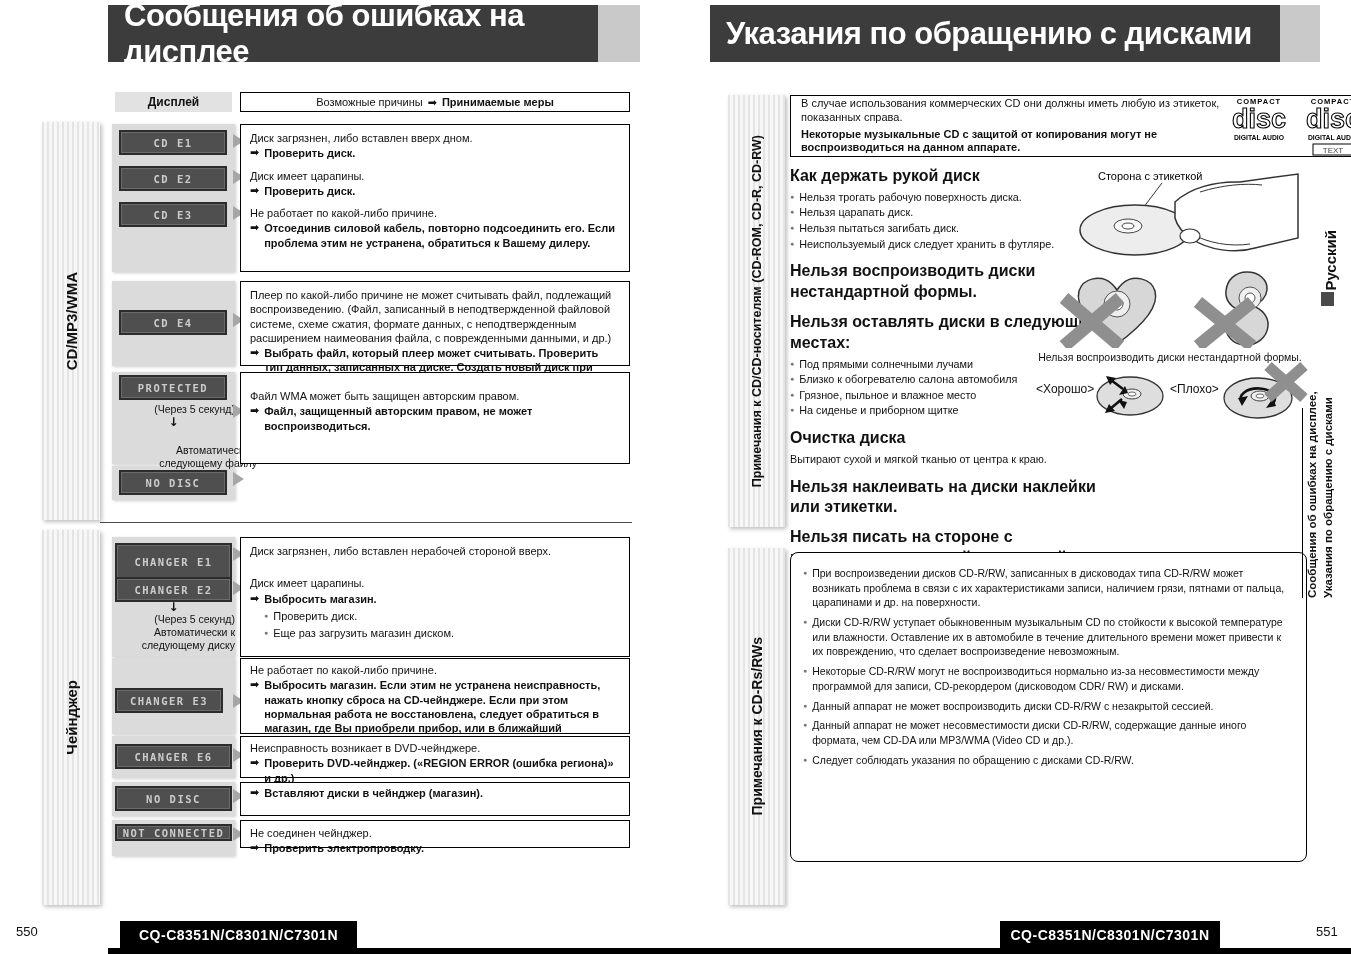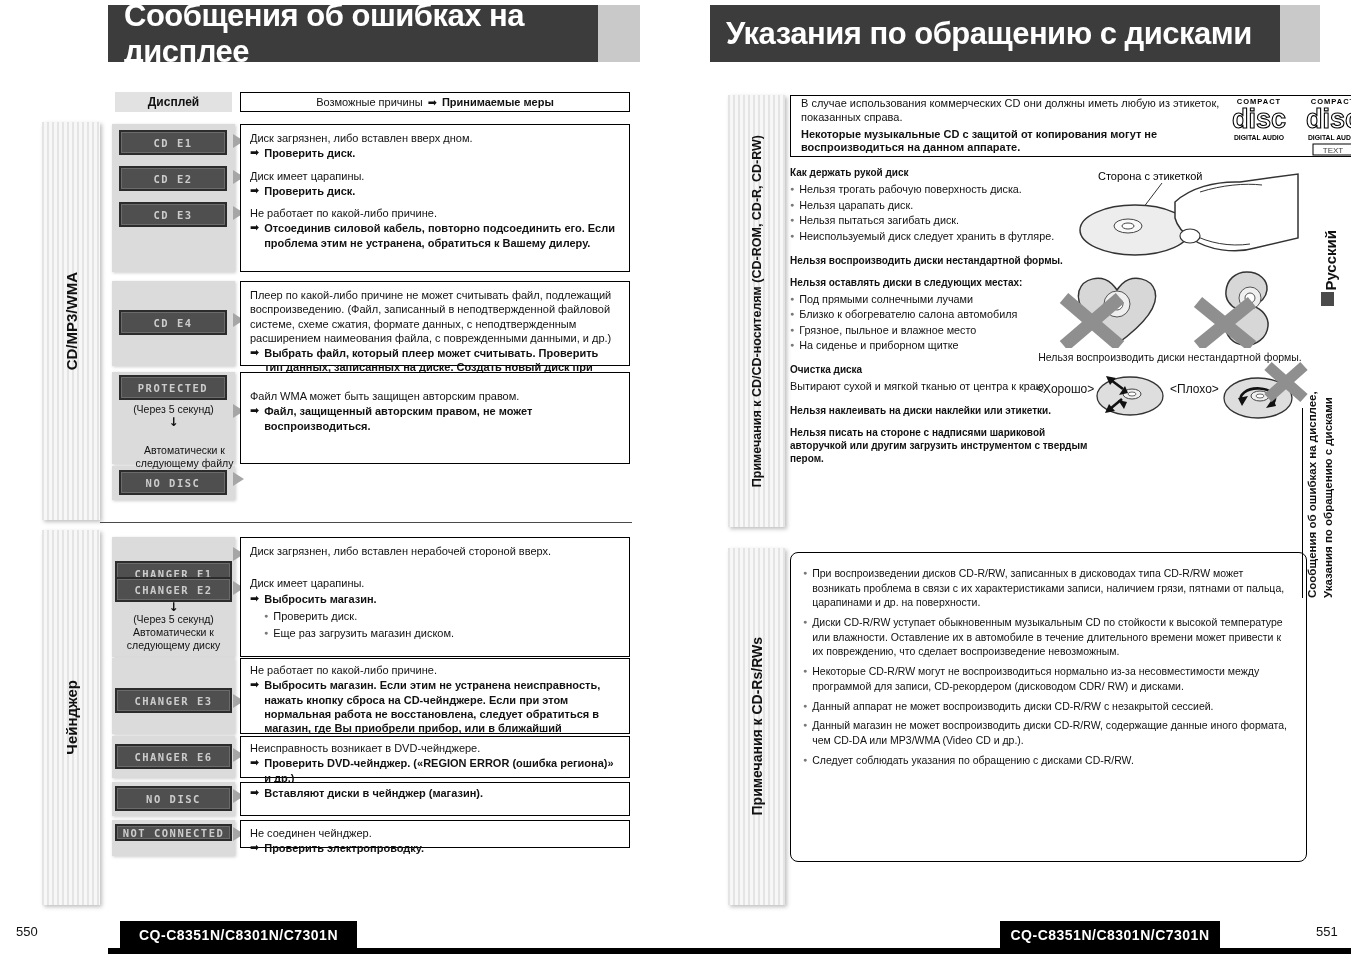--- a/index.html
+++ b/index.html
@@ -17,37 +17,37 @@
   
   .strip{background:repeating-linear-gradient(90deg,#e4e4e4 0 2px,#f7f7f7 2px 5px);
          box-shadow:2px 2px 4px rgba(0,0,0,.25);display:flex;align-items:center;justify-content:center;}
   .vtext{writing-mode:vertical-rl;transform:rotate(180deg);white-space:nowrap;}
   .strip .vtext{font-weight:bold;}
   
   .panel{background:#dbdbdb;box-shadow:1px 1px 3px rgba(0,0,0,.2);}
   .lcd{background:#4f4f4f;border:2px solid #2c2c2c;box-shadow:inset 0 0 0 1px #6b6b6b;
        color:#cccccc;font-family:"DejaVu Sans Mono",monospace;font-size:10.5px;font-weight:bold;
        letter-spacing:1.5px;display:flex;align-items:center;justify-content:center;box-sizing:border-box;}
-  .note{font-size:10.5px;text-align:center;line-height:1.2;}
+  .note{font-size:10.5px;text-align:right;line-height:1.2;}
   .downarr{font-size:12px;font-weight:bold;text-align:center;font-family:"DejaVu Sans",sans-serif;}
   .tri{width:0;height:0;border-left:11px solid #a6a6a6;border-top:7px solid transparent;border-bottom:7px solid transparent;}
   
   .tbox{background:#fff;border:1px solid #000;box-sizing:border-box;padding:6px 9px;font-size:11px;line-height:1.3;}
   .entry{margin-bottom:8px;}
   .action{display:flex;gap:5px;font-weight:bold;margin-top:1px;}
   .arr{font-family:"DejaVu Sans",sans-serif;flex:0 0 auto;}
   .subb{display:flex;gap:5px;margin-top:3px;padding-left:14px;}
   .dot{color:#777;font-size:7px;line-height:13px;flex:0 0 auto;}
   
   .introbox{background:#fff;border:1px solid #000;box-sizing:border-box;display:flex;align-items:center;padding:5px 8px 5px 10px;}
   .introbox .txt{flex:1;font-size:11px;line-height:1.25;}
   .introbox .txt .p2{font-weight:bold;margin-top:3px;}
   .logos{display:flex;gap:8px;align-items:flex-start;padding-left:6px;}
   .maincol{font-size:10.8px;line-height:1.45;}
-  .maincol .h{font-size:10px;font-weight:bold;line-height:1.3;margin:9px 0 3px;}
+  .maincol .h{font-size:16px;font-weight:bold;line-height:1.3;margin:9px 0 3px;}
   .maincol .h.first{margin-top:0;}
   .b{display:flex;gap:5px;}
   .cap{font-size:10.5px;text-align:center;white-space:nowrap;}
   .figlbl{font-size:12px;text-align:center;}
   .cdrbox{background:#fff;border:1px solid #000;border-radius:8px;box-sizing:border-box;padding:13px 12px;font-size:10.5px;line-height:1.4;}
   .cdrbox .b{margin-bottom:5px;}
   
   .pagenum{font-size:13px;}
   .footbar{background:#000;color:#fff;font-weight:bold;font-size:14px;display:flex;align-items:center;justify-content:center;letter-spacing:0.5px;}
   .bottomstrip{background:#000;}
@@ -96,26 +96,26 @@
   <div class="abs lcd" style="left:119px;top:130px;width:108px;height:25px">CD E1</div>
   <div class="abs lcd" style="left:119px;top:166px;width:108px;height:25px">CD E2</div>
   <div class="abs lcd" style="left:119px;top:202px;width:108px;height:25px">CD E3</div>
   <div class="abs lcd" style="left:119px;top:310px;width:108px;height:25px">CD E4</div>
   <div class="abs lcd" style="left:119px;top:375px;width:108px;height:25px">PROTECTED</div>
   <div class="abs note" style="left:112px;top:403px;width:123px">(Через 5 секунд)</div>
   <div class="abs downarr" style="left:112px;top:415px;width:123px">↓</div>
   <div class="abs note" style="left:112px;top:444px;width:145px">Автоматически к следующему файлу</div>
   <div class="abs lcd" style="left:119px;top:470px;width:108px;height:25px">NO DISC</div>
 
-  <div class="abs lcd" style="left:115px;top:561px;width:117px;height:25px">CHANGER E1</div>
+  <div class="abs lcd" style="left:115px;top:543px;width:117px;height:37px">CHANGER E1</div>
   <div class="abs lcd" style="left:115px;top:577px;width:117px;height:25px">CHANGER E2</div>
   <div class="abs downarr" style="left:112px;top:600px;width:123px">↓</div>
   <div class="abs note" style="left:112px;top:613px;width:123px">(Через 5 секунд)</div>
   <div class="abs note" style="left:112px;top:626px;width:123px">Автоматически к следующему диску</div>
-  <div class="abs lcd" style="left:115px;top:688px;width:117px;height:25px">CHANGER E3</div>
+  <div class="abs lcd" style="left:115px;top:688px;width:108px;height:25px">CHANGER E3</div>
   <div class="abs lcd" style="left:115px;top:744px;width:117px;height:25px">CHANGER E6</div>
   <div class="abs lcd" style="left:115px;top:786px;width:117px;height:25px">NO DISC</div>
   <div class="abs lcd" style="left:115px;top:824px;width:117px;height:17px">NOT CONNECTED</div>
 
   <div class="abs tri" style="left:233px;top:134px"></div>
   <div class="abs tri" style="left:233px;top:170px"></div>
   <div class="abs tri" style="left:233px;top:206px"></div>
   <div class="abs tri" style="left:233px;top:313px"></div>
   <div class="abs tri" style="left:233px;top:404px"></div>
   <div class="abs tri" style="left:233px;top:472px"></div>
@@ -371,21 +371,21 @@
     <div class="b">
         <span class="dot">●</span>
         <span>Некоторые CD-R/RW могут не воспроизводиться нормально из-за несовместимости между программой для записи, CD-рекордером (дисководом CDR/ RW) и дисками.</span>
       </div>
     <div class="b">
         <span class="dot">●</span>
         <span>Данный аппарат не может воспроизводить диски CD-R/RW с незакрытой сессией.</span>
       </div>
     <div class="b">
         <span class="dot">●</span>
-        <span>Данный магазин не может воспроизводить диски CD-R/RW, содержащие данные иного формата, чем CD-DA или MP3/WMA (Video CD и др.).</span>
+        <span>Данный аппарат не может несовместимости диски CD-R/RW, содержащие данные иного формата, чем CD-DA или MP3/WMA (Video CD и др.).</span>
       </div>
     <div class="b">
         <span class="dot">●</span>
         <span>Следует соблюдать указания по обращению с дисками CD-R/RW.</span>
       </div>
   </div>
 
   <span class="abs vtext ruslabel" style="left:1322px;top:230px">Русский</span>
   <div class="abs edgebar" style="left:1321px;top:292px;width:13px;height:14px"></div>
   <div class="abs edgeline" style="left:1302px;top:408px;width:1px;height:190px"></div>

